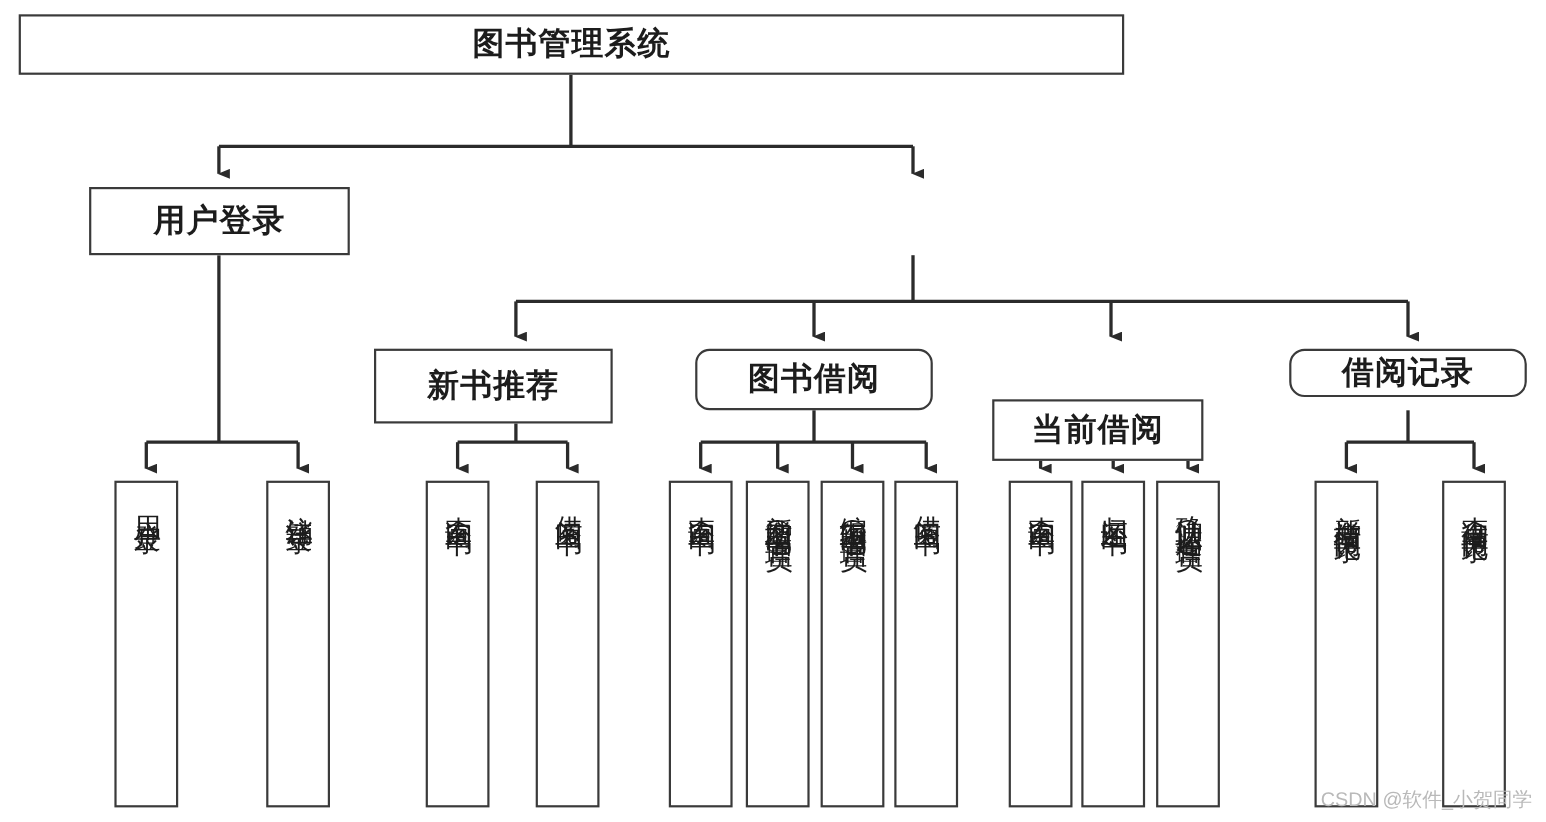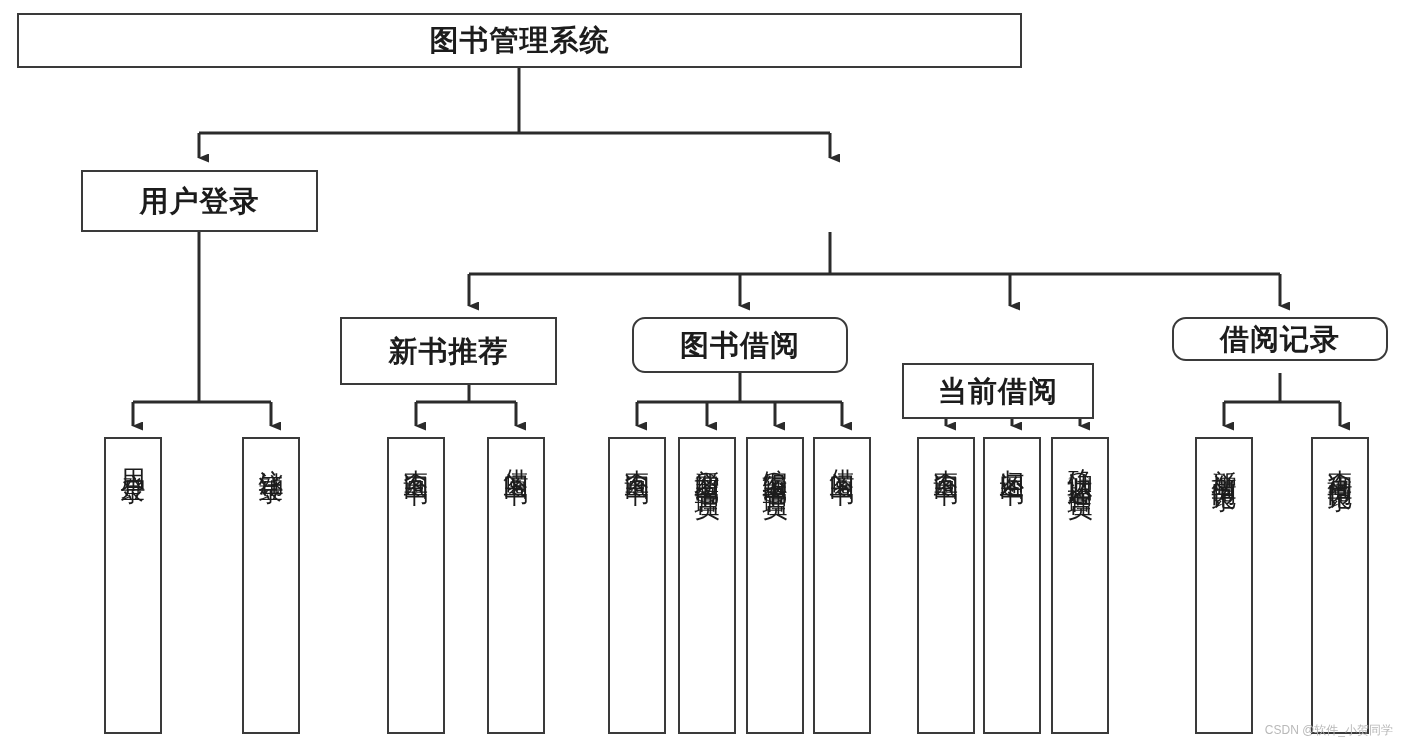--- a/index.html
+++ b/index.html
@@ -46,21 +46,21 @@
     writing-mode:vertical-rl;
     text-orientation:upright;
     font-size:25px;
     letter-spacing:4px;
     line-height:1;
   }
   .watermark{
     position:absolute;
     right:12px;
     bottom:8px;
-    font-size:12px;
+    font-size:18px;
     color:#b9b9b9;
     z-index:5;
     white-space:nowrap;
     font-family:"Liberation Sans","DejaVu Sans",sans-serif;
   }
 </style>
 </head>
 <body>
 
 <div id="diagram-root">

